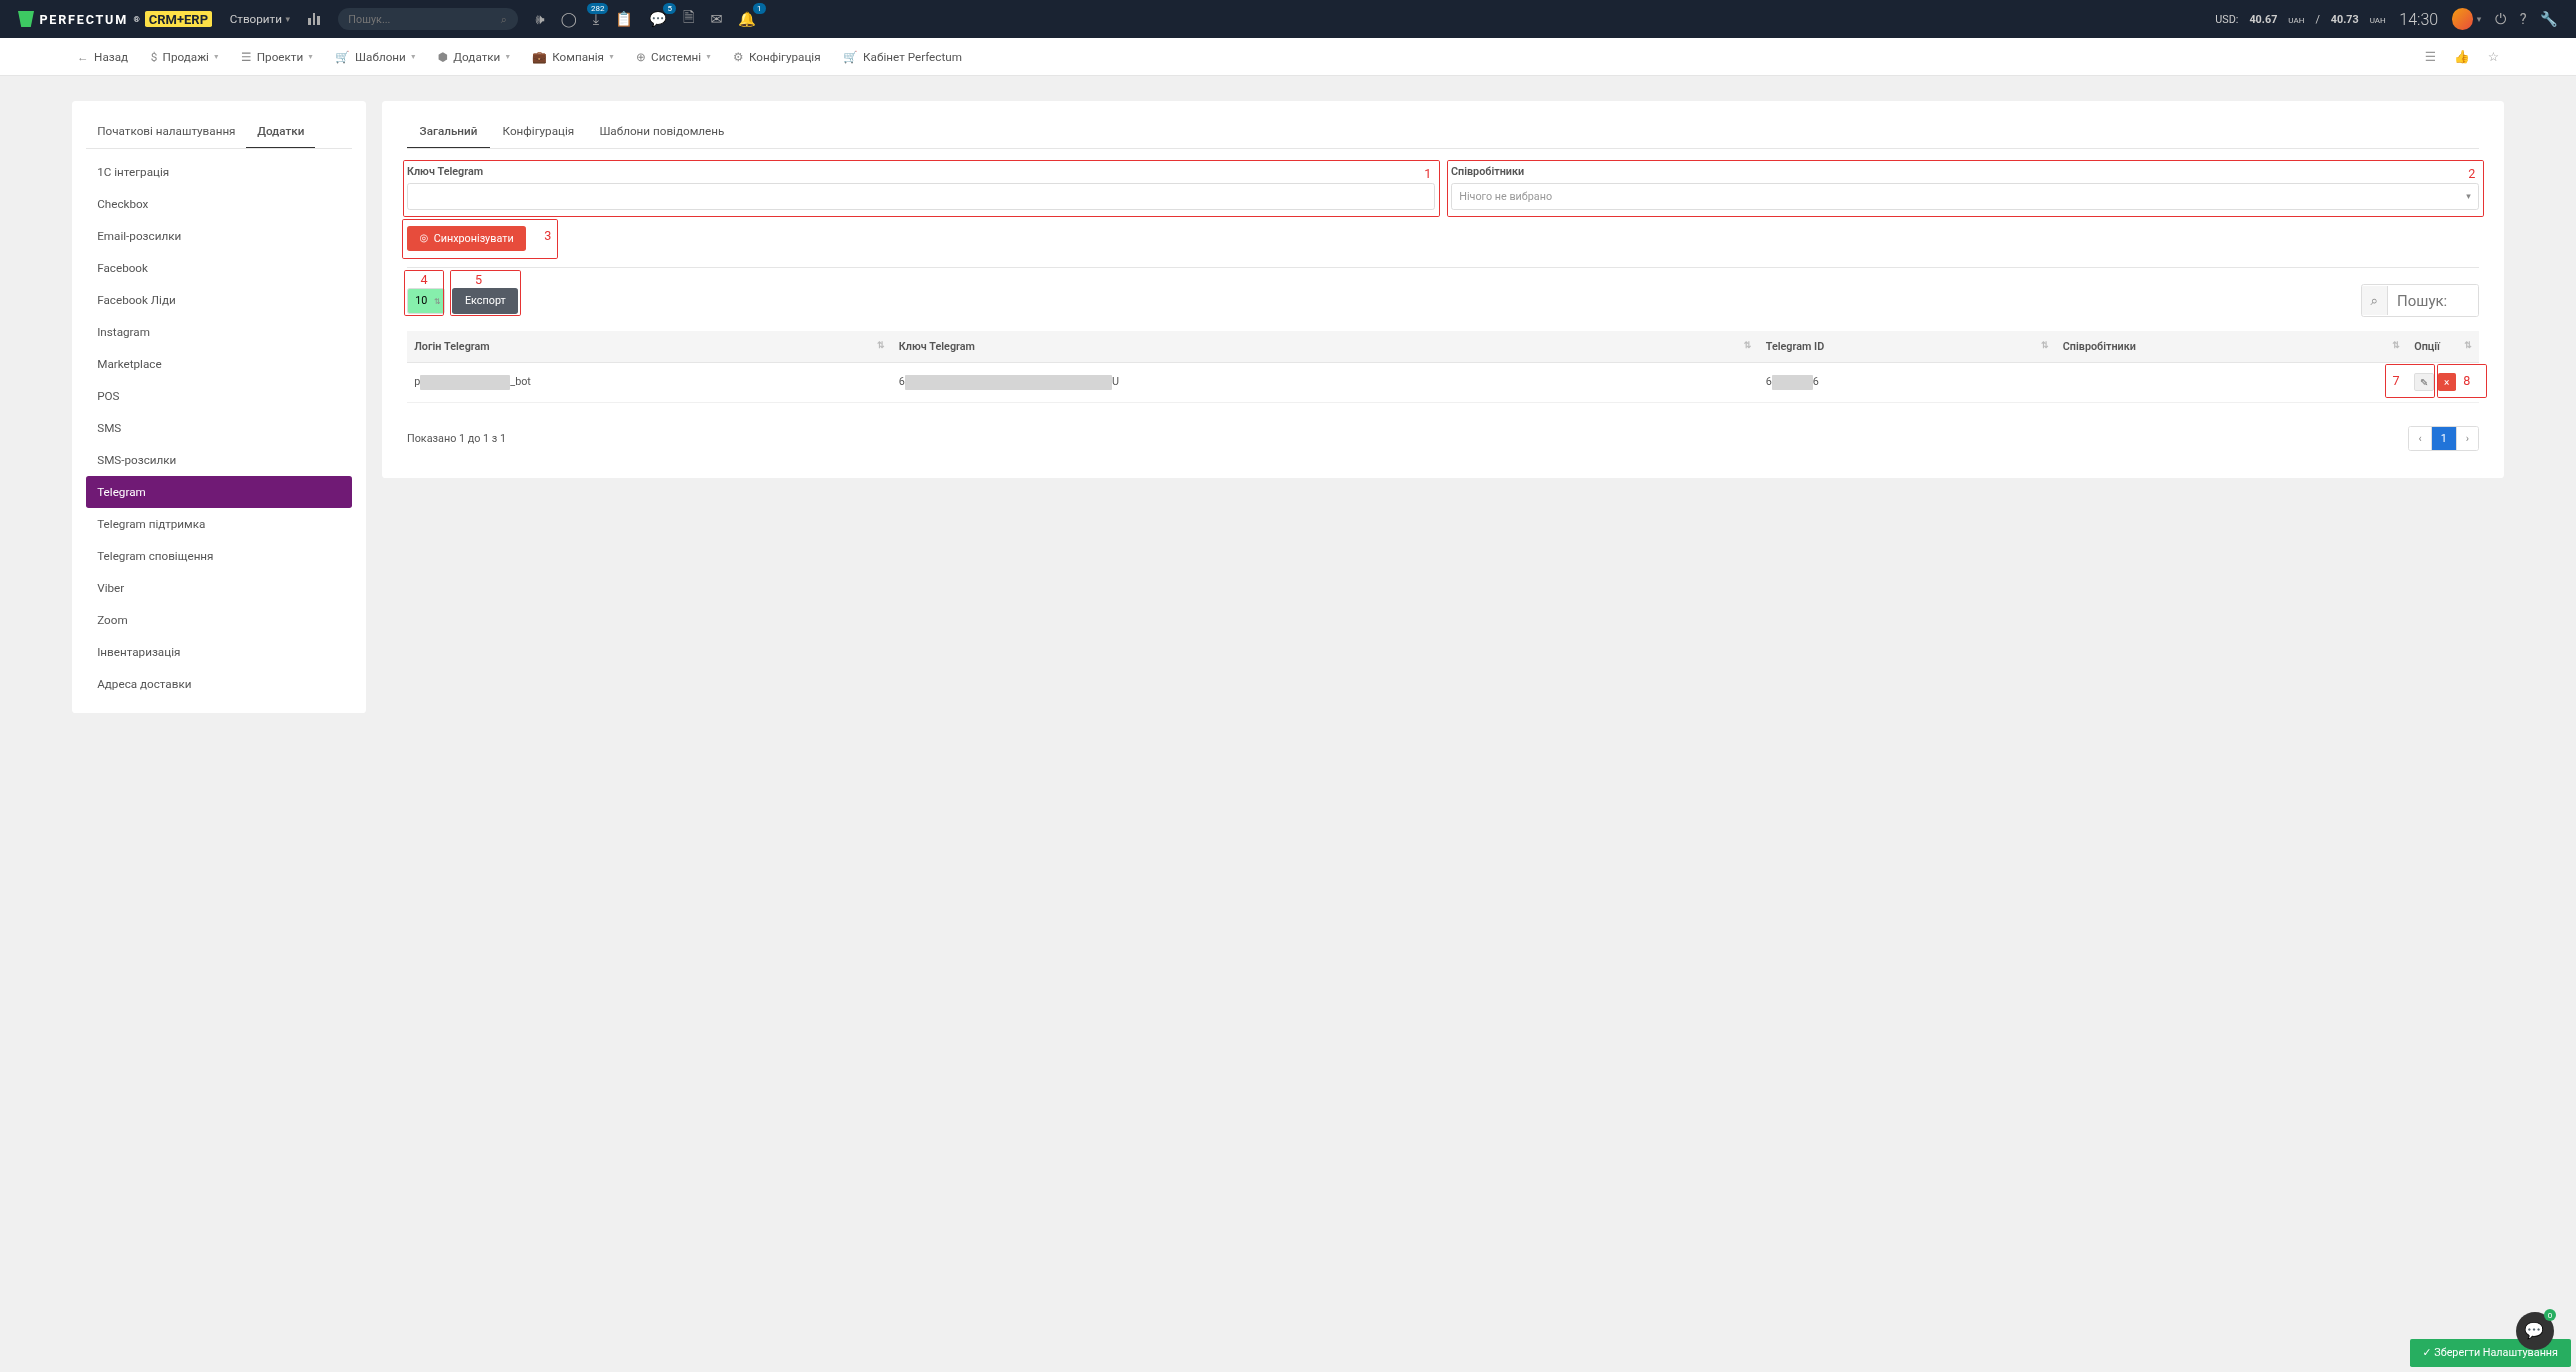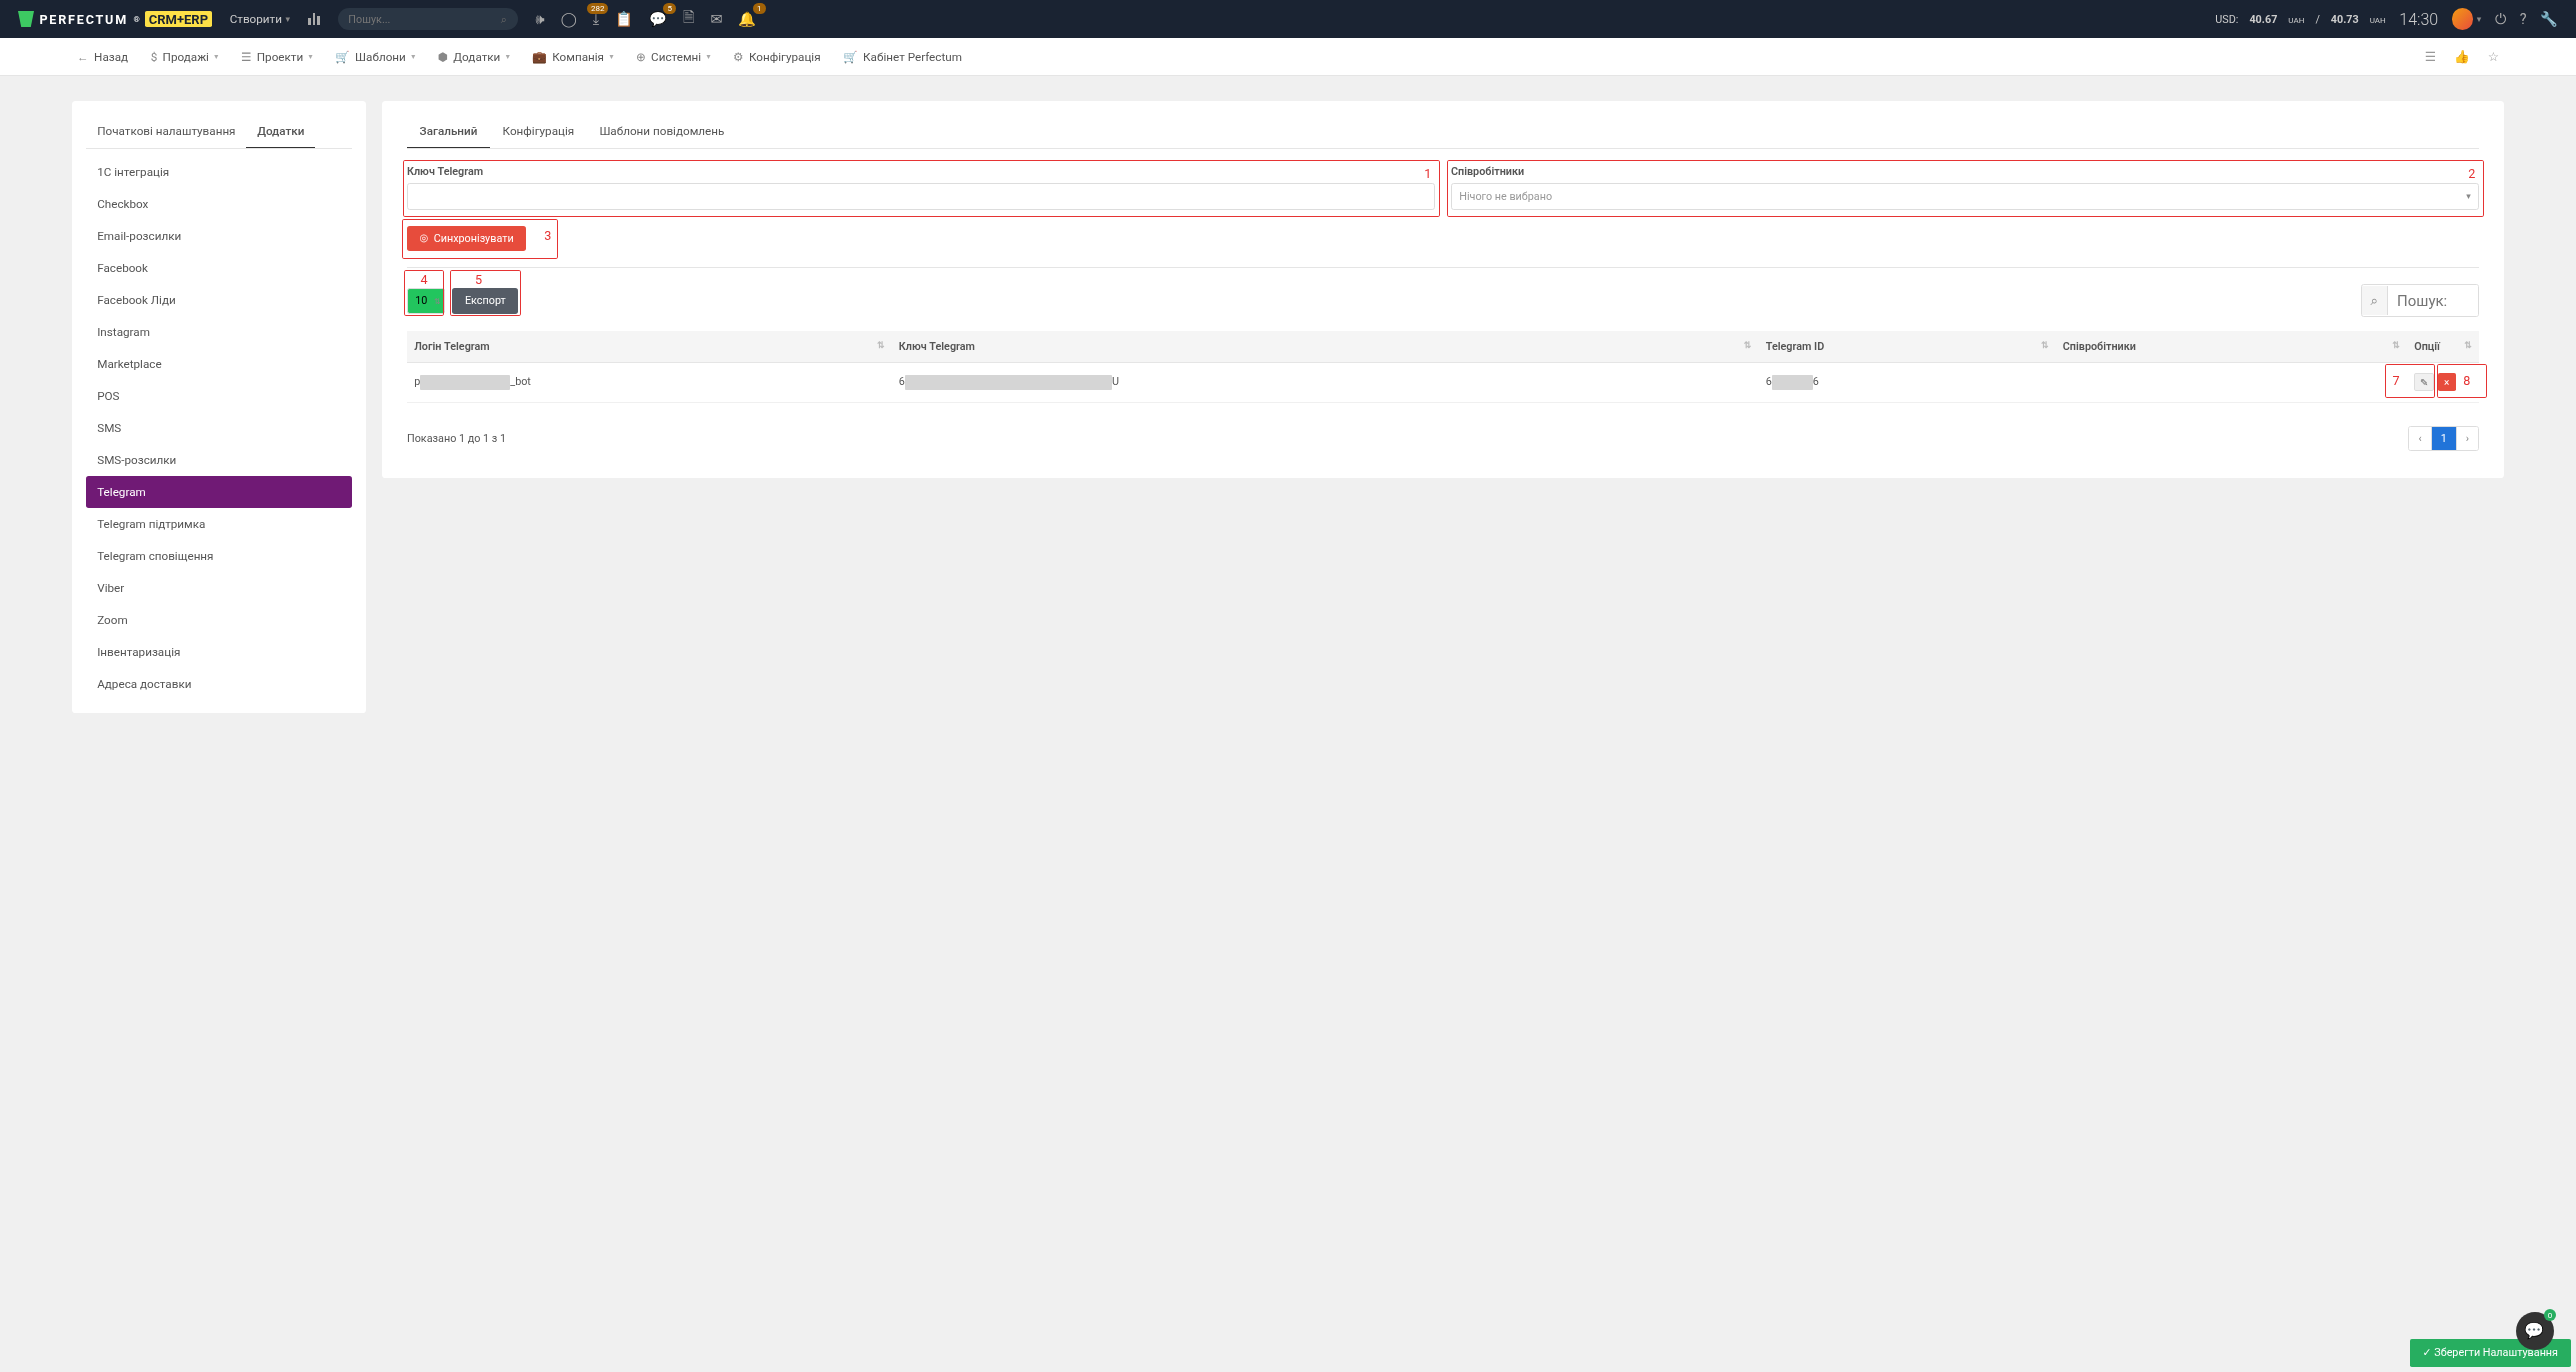--- a/index.html
+++ b/index.html
@@ -14,21 +14,21 @@
 .logo-sup { font-size: 8px; vertical-align: super; }
 .create-dropdown { color: #ccc; font-size: 11.7px; display: flex; align-items: center; gap: 3.6px; cursor: pointer; margin-right: 18px; }
 .bar-icon { width: 16px; height: 12.6px; display: flex; align-items: flex-end; gap: 1.8px; margin-right: 13.5px; cursor: pointer; }
 .bar-icon span { width: 2.7px; background: #aaa; }
 .bar-icon span:nth-child(1){height:7.2px} .bar-icon span:nth-child(2){height:12.6px} .bar-icon span:nth-child(3){height:9px}
 .search-box { background: #2a3644; border-radius: 13.5px; padding: 4.5px 10.8px; display: flex; align-items: center; width: 180px; margin-right: 18px; }
 .search-box input { background: transparent; border: none; outline: none; color: #aaa; flex: 1; font-size: 10.8px; }
 .search-icon-top { color: #666; font-size: 10.8px; }
 .header-icons { display: flex; align-items: center; gap: 16px; }
 .header-icon { position: relative; color: #aaa; cursor: pointer; font-size: 14.4px; }
-.badge { position: absolute; top: -7.2px; right: -9px; background: #a16207; color: #fff; font-size: 8px; padding: 0.9px 3.6px; border-radius: 6.3px; min-width: 12.6px; text-align: center; }
+.badge { position: absolute; top: -7.2px; right: -9px; background: #0369a1; color: #fff; font-size: 8px; padding: 0.9px 3.6px; border-radius: 6.3px; min-width: 12.6px; text-align: center; }
 .header-right { margin-left: auto; display: flex; align-items: center; gap: 13.5px; color: #ccc; font-size: 10.8px; }
 .currency { display: flex; align-items: baseline; gap: 11px; }
 .currency .small { font-size: 8px; }
 .time { font-size: 16px; font-weight: 300; }
 .avatar { width: 21.6px; height: 21.6px; border-radius: 50%; background: linear-gradient(135deg,#f39c12,#e74c3c); display: inline-block; }
 .chev { font-size: 9px; color: #888; }
 
 
 .main-nav { background: #fff; height: 38px; display: flex; align-items: center; padding: 0 77px; border-bottom: 0.9px solid #e5e5e5; }
 .nav-item { display: flex; align-items: center; gap: 5.4px; margin-right: 22.5px; color: #555; font-size: 11.7px; cursor: pointer; }
@@ -59,21 +59,21 @@
 .red-box { position: absolute; border: 1.8px solid #e63333; border-radius: 1.8px; pointer-events: none; }
 .red-label { position: absolute; color: #e63333; font-size: 12.6px; font-weight: 400; }
 
 .sync-btn-wrap { margin-bottom: 16px; position: relative; display: inline-block; }
 .sync-btn { background: #e74c3c; color: #fff; border: none; padding: 6.3px 12.6px; border-radius: 2.7px; font-size: 10.8px; cursor: pointer; display: flex; align-items: flex-start; gap: 5.4px; }
 .sync-btn::before { content: "◎"; font-size: 10px; }
 
 .hr { border: none; border-top: 0.9px solid #e5e5e5; margin-bottom: 16px; }
 
 .table-controls { display: flex; align-items: center; margin-bottom: 13.5px; position: relative; }
-.page-size { border: 0.9px solid #ddd; border-radius: 2.7px; padding: 5.4px 16px 5.4px 7.2px; font-size: 10.8px; background: #22c55e; appearance: none; position: relative; }
+.page-size { border: 0.9px solid #ddd; border-radius: 2.7px; padding: 5.4px 16px 5.4px 7.2px; font-size: 10.8px; background: #86efac; appearance: none; position: relative; }
 .page-size-wrap { position: relative; display: inline-block; margin-right: 7.2px; }
 .page-size-wrap::after { content: "⇅"; position: absolute; right: 4.5px; top: 50%; transform: translateY(-50%) rotate(0deg); font-size: 8px; color: #888; pointer-events: none; }
 .export-btn { background: #555c66; color: #fff; border: none; padding: 6.3px 12.6px; border-radius: 2.7px; font-size: 10.8px; cursor: pointer; }
 .search-table { margin-left: auto; display: flex; align-items: center; border: 0.9px solid #ddd; border-radius: 2.7px; overflow: hidden; }
 .search-table-btn { background: #f5f5f5; border: none; border-right: 0.9px solid #ddd; padding: 6.3px 9px; color: #888; cursor: pointer; }
 .search-table input { border: none; padding: 6.3px 9px; font-size: 15px; outline: none; width: 90px; }
 
 .data-table { width: 100%; border-collapse: collapse; }
 .data-table th { background: #f5f5f5; text-align: left; padding: 9px 7.2px; font-size: 10.8px; font-weight: 600; color: #555; border-bottom: 0.9px solid #e5e5e5; position: relative; }
 .sort { float: right; color: #bbb; font-size: 9px; }

